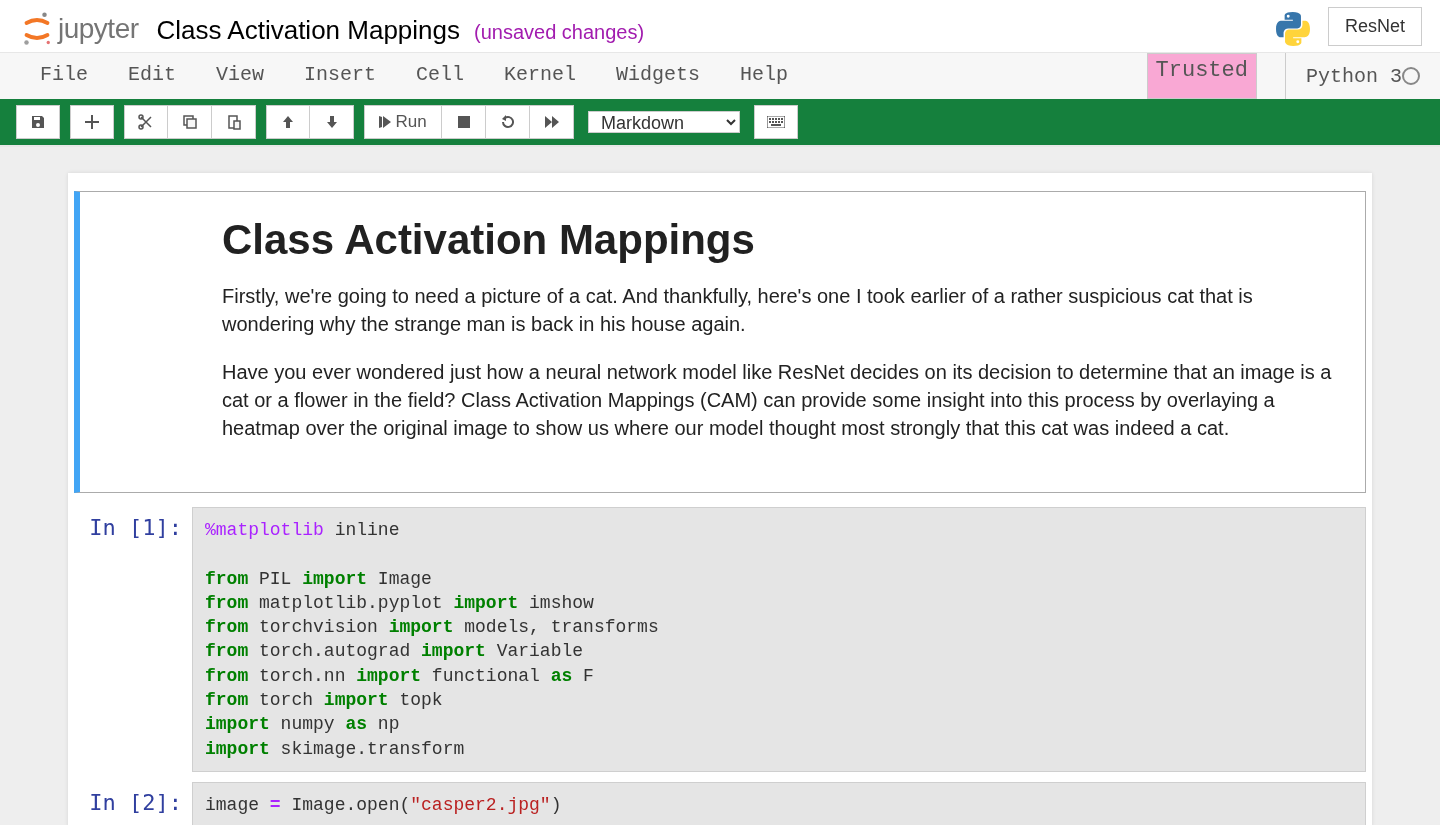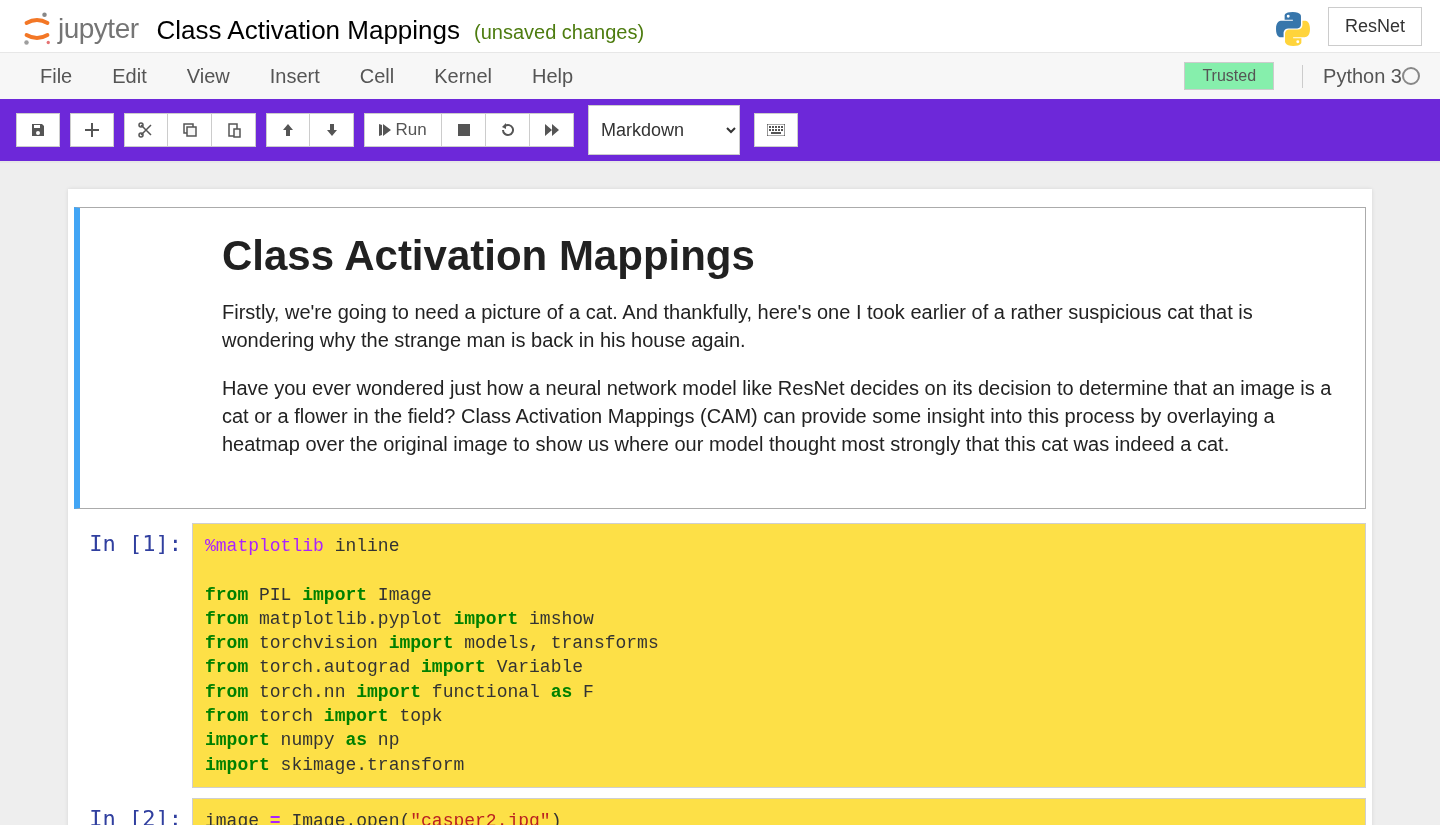--- a/index.html
+++ b/index.html
@@ -42,58 +42,58 @@
       font-size: 26px;
       color: #000;
       font-weight: 500;
     }
     .checkpoint {
       font-size: 20px;
       color: #777;
     }
     .unsaved {
       font-size: 20px;
-      color: #4d7c0f;
+      color: #a21caf;
       margin-left: 6px;
     }
     .python-logo {
       width: 34px; height: 34px;
     }
     .logout-btn {
       margin-left: 18px;
       padding: 8px 16px;
       border: 1px solid #ccc;
       background: #fff;
       font-size: 18px;
       color: #333;
       cursor: pointer;
     }
     .menubar-wrap {
       background: #f7f7f7;
       border-bottom: 1px solid #e7e7e7;
     }
     .menubar {
       display: flex;
-      align-items: center;
       padding: 0 20px;
       height: 46px;
+      font-family: Liberation Mono, monospace;
     }
     .menu-item {
       padding: 10px 20px;
       font-size: 20px;
       color: #555;
       cursor: pointer;
     }
     .menu-spacer { flex: 1; }
     .trusted {
       border: 1px solid #ccc;
-      padding: 4px 17px;
-      font-size: 16px;
+      padding: 4px 8px;
+      font-size: 22px;
       color: #555;
-      background: #86efac;
+      background: #f9a8d4;
       margin-right: 28px;
     }
     .kernel-indicator {
       display: flex;
       align-items: center;
       font-size: 20px;
       color: #555;
       border-left: 1px solid #ccc;
       padding-left: 20px;
     }
@@ -101,21 +101,21 @@
       width: 18px; height: 18px;
       border: 2px solid #888;
       border-radius: 50%;
     }
     .toolbar {
       display: flex;
       align-items: center;
       padding: 6px 16px;
       gap: 4px;
       border-bottom: 1px solid #e7e7e7;
-      background: #6d28d9;
+      background: #15803d;
     }
     .tool-group {
       display: flex;
       margin-right: 6px;
     }
     .tool-btn {
       width: 44px;
       height: 34px;
       border: 1px solid #ccc;
       background: #fff;
@@ -128,21 +128,21 @@
     }
     .tool-group .tool-btn + .tool-btn {
       border-left: none;
     }
     .tool-btn.run {
       width: 78px;
       font-size: 17px;
       gap: 4px;
     }
     .cell-type-select {
-      height: 50px;
+      height: 22px;
       padding: 0 8px;
       border: 1px solid #ccc;
       font-size: 18px;
       width: 152px;
       margin-left: 4px;
       background: #fff;
       color: #333;
     }
     .content-area {
       background: #eee;
@@ -190,21 +190,21 @@
       margin-bottom: 18px;
     }
     .md-body p {
       font-size: 20px;
       line-height: 1.4;
       color: #222;
       margin-bottom: 20px;
     }
     .code-input {
       border: 1px solid #cfcfcf;
-      background: #fde047;
+      background: #e5e5e5;
       padding: 10px 12px;
       font-family: Menlo, Monaco, "Courier New", monospace;
       font-size: 18px;
       line-height: 1.35;
       white-space: pre;
       overflow-x: auto;
     }
     .cm-magic { color: #AA22FF; }
     .cm-keyword { color: #008000; font-weight: bold; }
     .cm-string { color: #BA2121; }
@@ -240,20 +240,21 @@
 </div>
 
 <div class="menubar-wrap">
   <div class="menubar">
     <div class="menu-item">File</div>
     <div class="menu-item">Edit</div>
     <div class="menu-item">View</div>
     <div class="menu-item">Insert</div>
     <div class="menu-item">Cell</div>
     <div class="menu-item">Kernel</div>
+    <div class="menu-item">Widgets</div>
     <div class="menu-item">Help</div>
     <div class="menu-spacer"></div>
     <div class="trusted">Trusted</div>
     <div class="kernel-indicator">
       <span>Python 3</span>
       <span class="kernel-circle"></span>
     </div>
   </div>
 
   <div class="toolbar">

